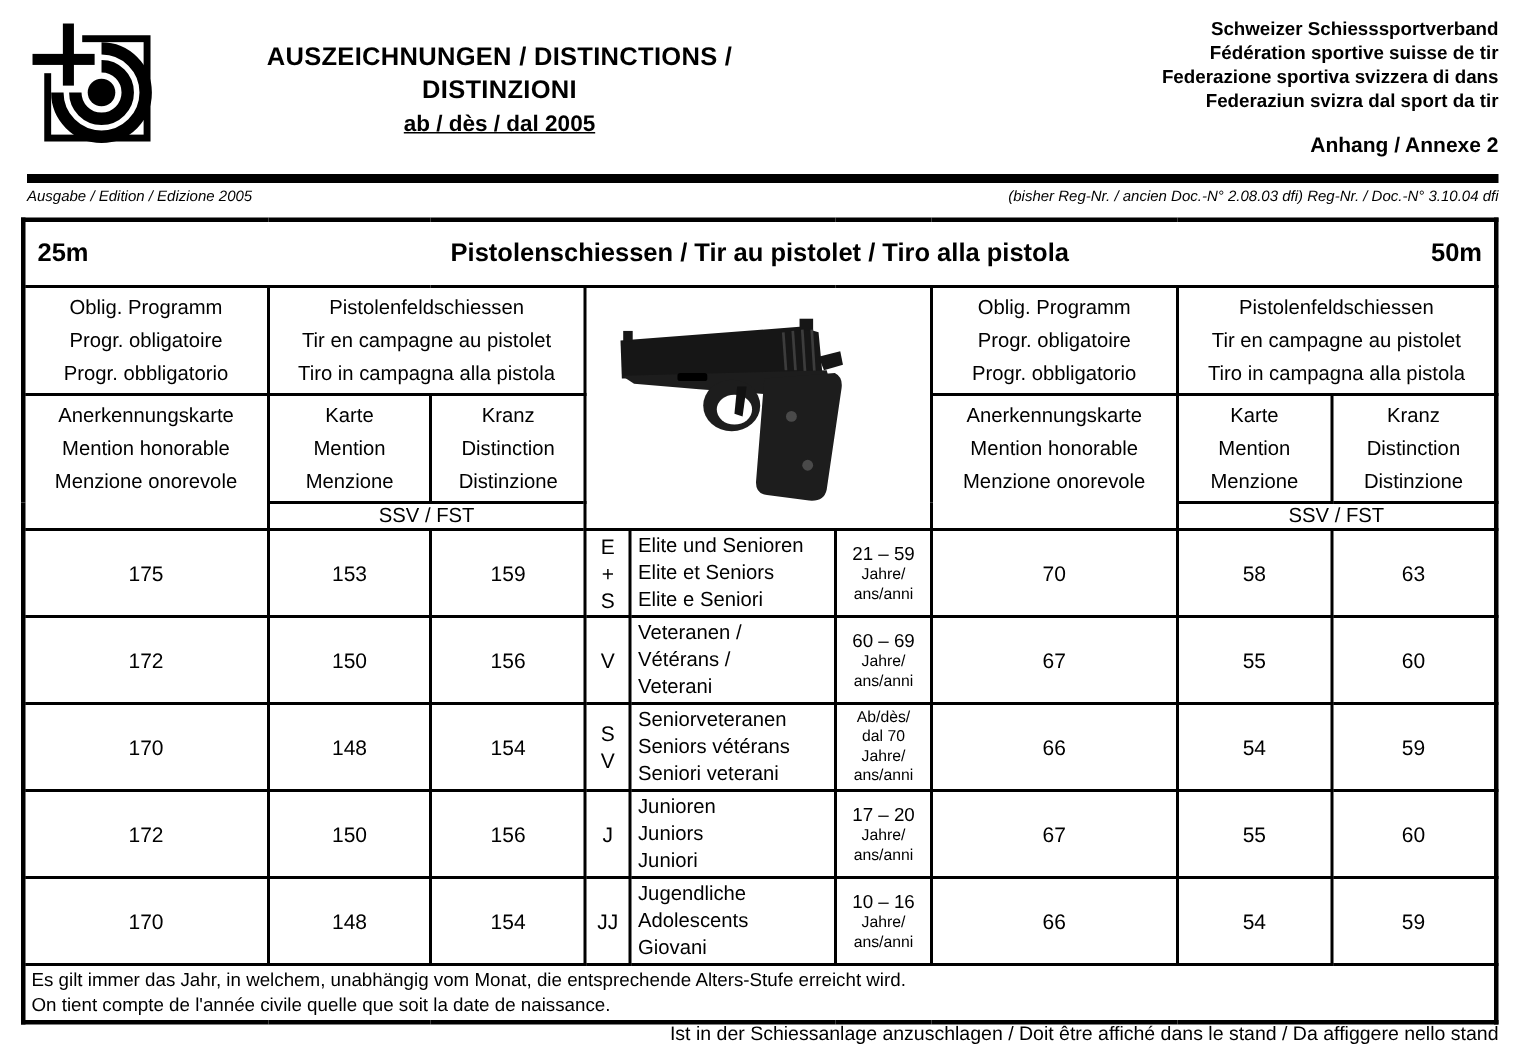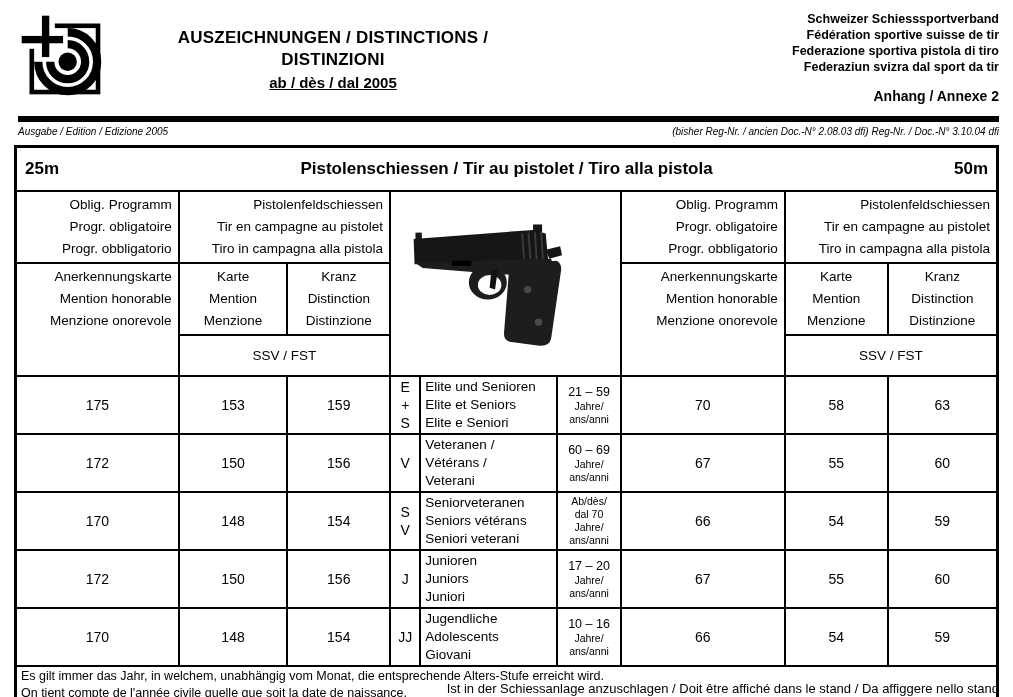--- a/index.html
+++ b/index.html
@@ -35,23 +35,23 @@
   }
   td { border: 2px solid #000; padding: 0; overflow: hidden; }
 
   .title-row td { height: 44px; }
   .ttl { display: flex; justify-content: space-between; align-items: center;
          padding: 0 8px; font-weight: bold; font-size: 17px; }
 
   .hA td { height: 69px; }
   .hB td { height: 70px; }
   .hC td { height: 18px; }
-  .tl  { text-align: right; vertical-align: top; padding: 2px 6px; font-size: 13.5px; line-height: 22px; }
+  .tl  { text-align: center; vertical-align: top; padding: 2px 6px; font-size: 13.5px; line-height: 22px; }
   .ctr { text-align: center; vertical-align: top; padding: 2px 2px; font-size: 13.5px; line-height: 22px; }
-  .ssv { text-align: center; vertical-align: middle; font-size: 13.5px; padding: 12px; }
+  .ssv { text-align: center; vertical-align: middle; font-size: 13.5px; padding: 0; }
   .pistol-cell { text-align: center; vertical-align: middle; background: #fff; }
 
   .data-row td { height: 55px; }
   .num   { text-align: center; vertical-align: middle; font-size: 14px; }
   .code  { text-align: center; vertical-align: middle; font-size: 14px; line-height: 18px; }
   .names { text-align: left; vertical-align: middle; padding: 1px 4px; font-size: 13.5px; line-height: 18px; }
   .age   { text-align: center; vertical-align: middle; padding: 0 1px; }
   .age-big   { display: block; font-size: 12.5px; line-height: 16px; }
   .age-small { display: block; font-size: 10.5px; line-height: 13px; }
 
@@ -79,21 +79,21 @@
   </div>
 
   <div class="title-block">
     <div class="main-title">AUSZEICHNUNGEN / DISTINCTIONS /<br>DISTINZIONI</div>
     <div class="sub-title">ab / dès / dal 2005</div>
   </div>
 
   <div class="org-block">
     <div>Schweizer Schiesssportverband</div>
     <div>Fédération sportive suisse de tir</div>
-    <div>Federazione sportiva pistola di tiro</div>
+    <div>Federazione sportiva svizzera di dans</div>
     <div>Federaziun svizra dal sport da tir</div>
     <div class="annex">Anhang / Annexe 2</div>
   </div>
 
   <div class="rule"></div>
 
   <div class="doc-line">
     <span>Ausgabe / Edition / Edizione 2005</span>
     <span>(bisher Reg-Nr. / ancien Doc.-N° 2.08.03 dfi) Reg-Nr. / Doc.-N° 3.10.04 dfi</span>
   </div>

